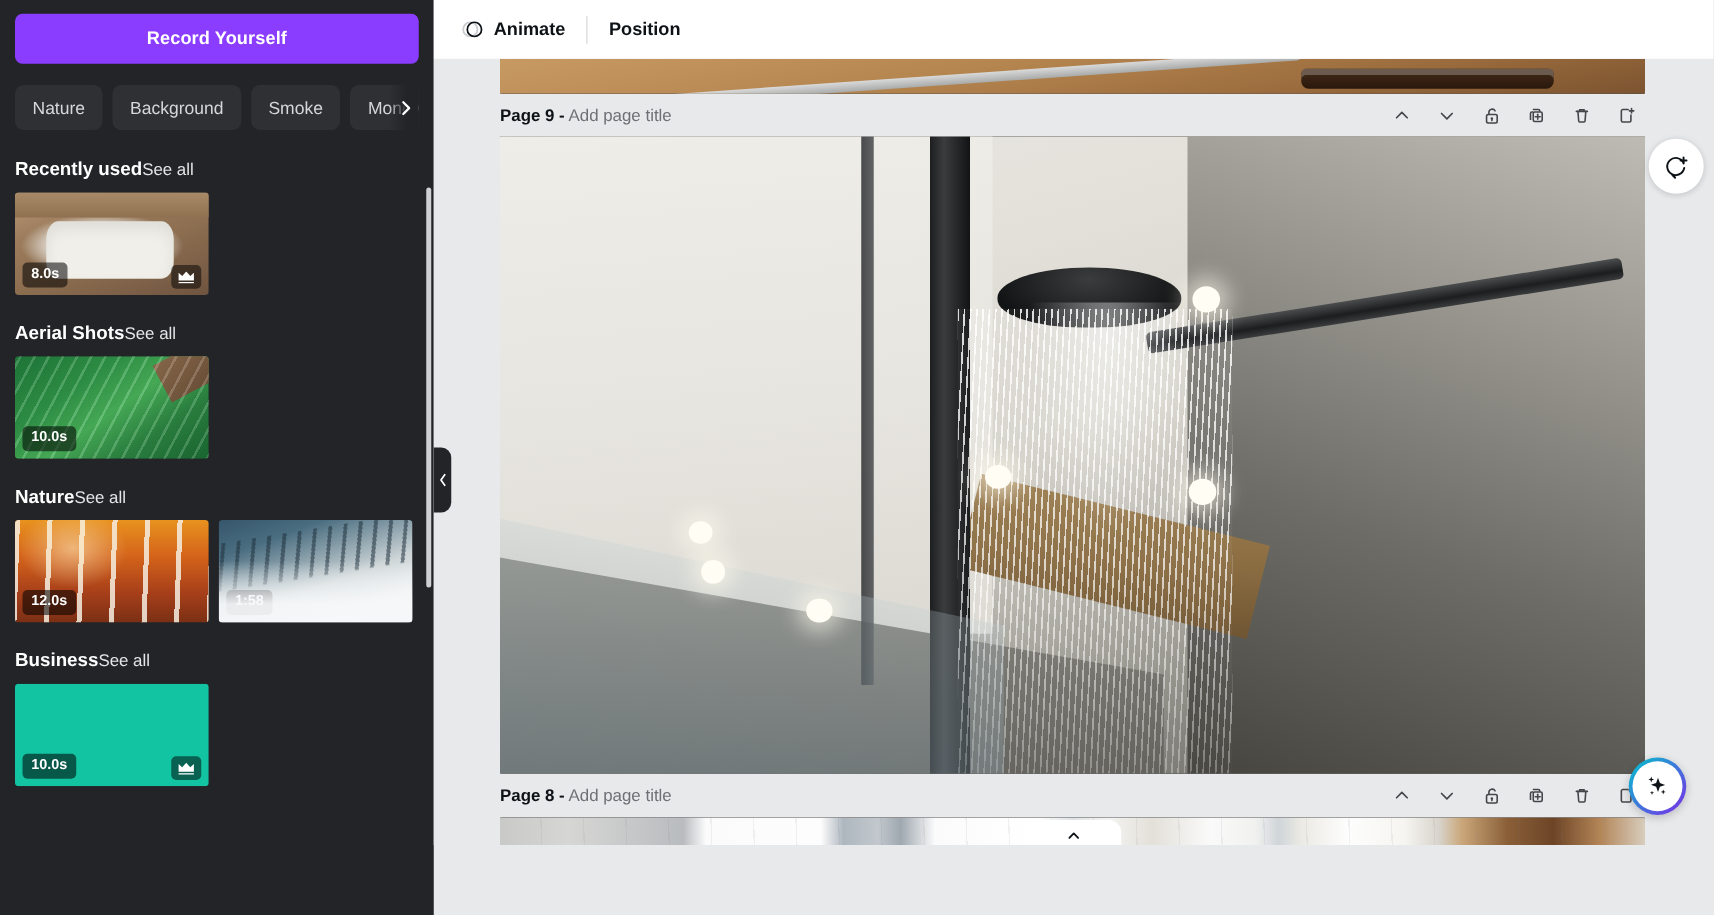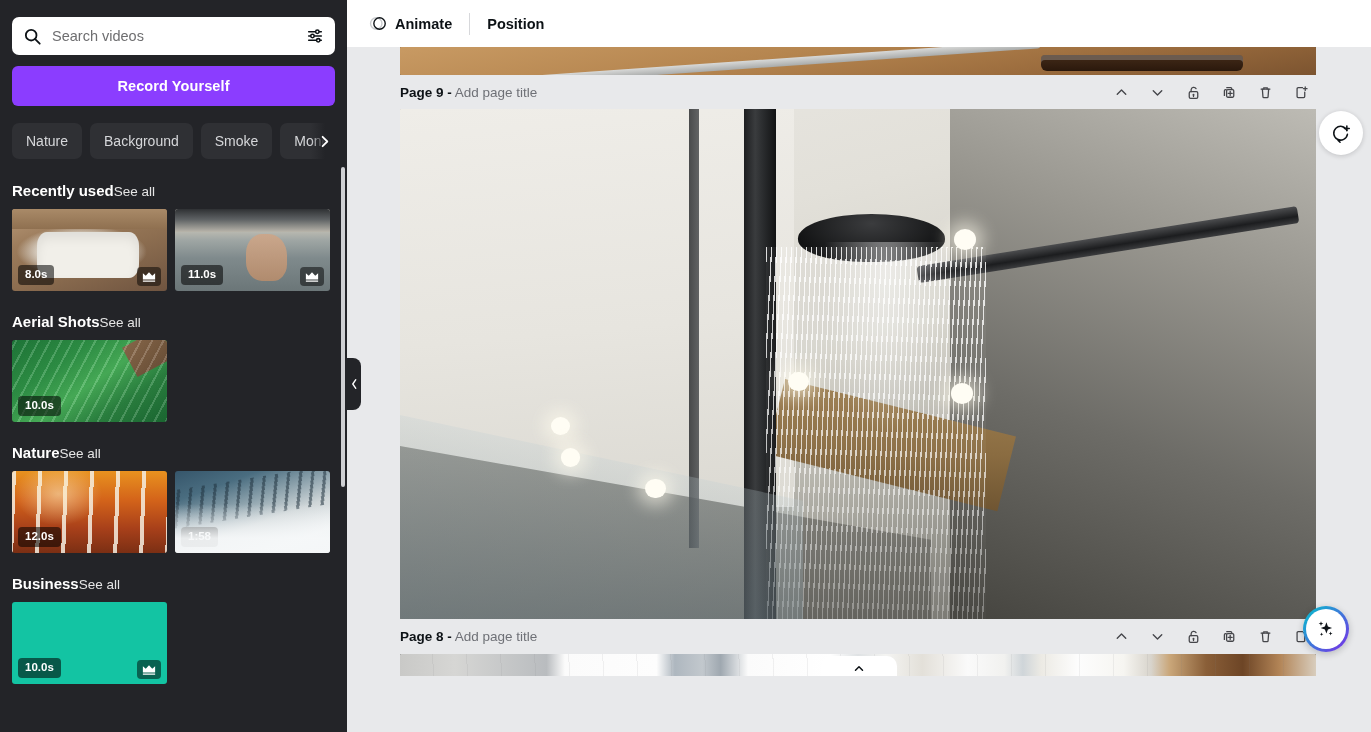--- a/index.html
+++ b/index.html
@@ -320,39 +320,20 @@
     background: repeating-linear-gradient(88deg, rgba(120,120,125,0.10) 0 1px, rgba(0,0,0,0) 1px 34px); }
 </style>
 </head>
 <body>
 
 <div id="app">
 
   <aside class="sidebar">
     <div class="sidebar-inner">
 
-      <div class="search-wrap">
-        <span class="search-icon">
-          <svg width="19" height="19" viewBox="0 0 20 20" fill="none" stroke="#0d1216" stroke-width="1.9">
-            <circle cx="8.6" cy="8.6" r="5.6"></circle>
-              <line x1="12.8" y1="12.8" x2="17.6" y2="17.6" stroke-linecap="round"></line>
-          </svg>
-        </span>
-        <input class="search-input" type="text" placeholder="Search videos" style="">
-        <span class="filter-icon">
-          <svg width="18" height="18" viewBox="0 0 20 20" fill="none" stroke="#0d1216" stroke-width="1.7" stroke-linecap="round">
-            <line x1="3" y1="5.2" x2="17" y2="5.2"></line>
-              <circle cx="12.6" cy="5.2" r="1.9" fill="#fff"></circle>
-            <line x1="3" y1="10" x2="17" y2="10"></line>
-              <circle cx="7.2" cy="10" r="1.9" fill="#fff"></circle>
-            <line x1="3" y1="14.8" x2="17" y2="14.8"></line>
-              <circle cx="13.6" cy="14.8" r="1.9" fill="#fff"></circle>
-          </svg>
-        </span>
-      </div>
 
       <button class="record-btn">Record Yourself</button>
 
       <div class="chips-row">
         <div class="chips-scroll">
           <div class="chip">Nature</div>
           <div class="chip">Background</div>
           <div class="chip">Smoke</div>
           <div class="chip">Money</div>
         </div>
@@ -366,29 +347,20 @@
       
       <div class="section">
         <div class="section-head">
           <span class="section-title">Recently used</span>
           <span class="see-all">See all</span>
         </div>
         <div class="thumb-grid">
           <div class="thumb">
             <div class="art art-bathtub"></div>
             <span class="badge-dur">8.0s</span>
-            <span class="badge-crown">
-              <svg width="14" height="10" viewBox="0 0 16 11" fill="#fff">
-                  <path d="M1 9.6h14v1.2H1zM1 1.2l3.3 3L8 0l3.7 4.2 3.3-3v7.1H1z"></path>
-                </svg>
-            </span>
-          </div>
-          <div class="thumb">
-            <div class="art art-jacuzzi"></div>
-            <span class="badge-dur">11.0s</span>
             <span class="badge-crown">
               <svg width="14" height="10" viewBox="0 0 16 11" fill="#fff">
                   <path d="M1 9.6h14v1.2H1zM1 1.2l3.3 3L8 0l3.7 4.2 3.3-3v7.1H1z"></path>
                 </svg>
             </span>
           </div>
         </div>
       </div>
 
       

